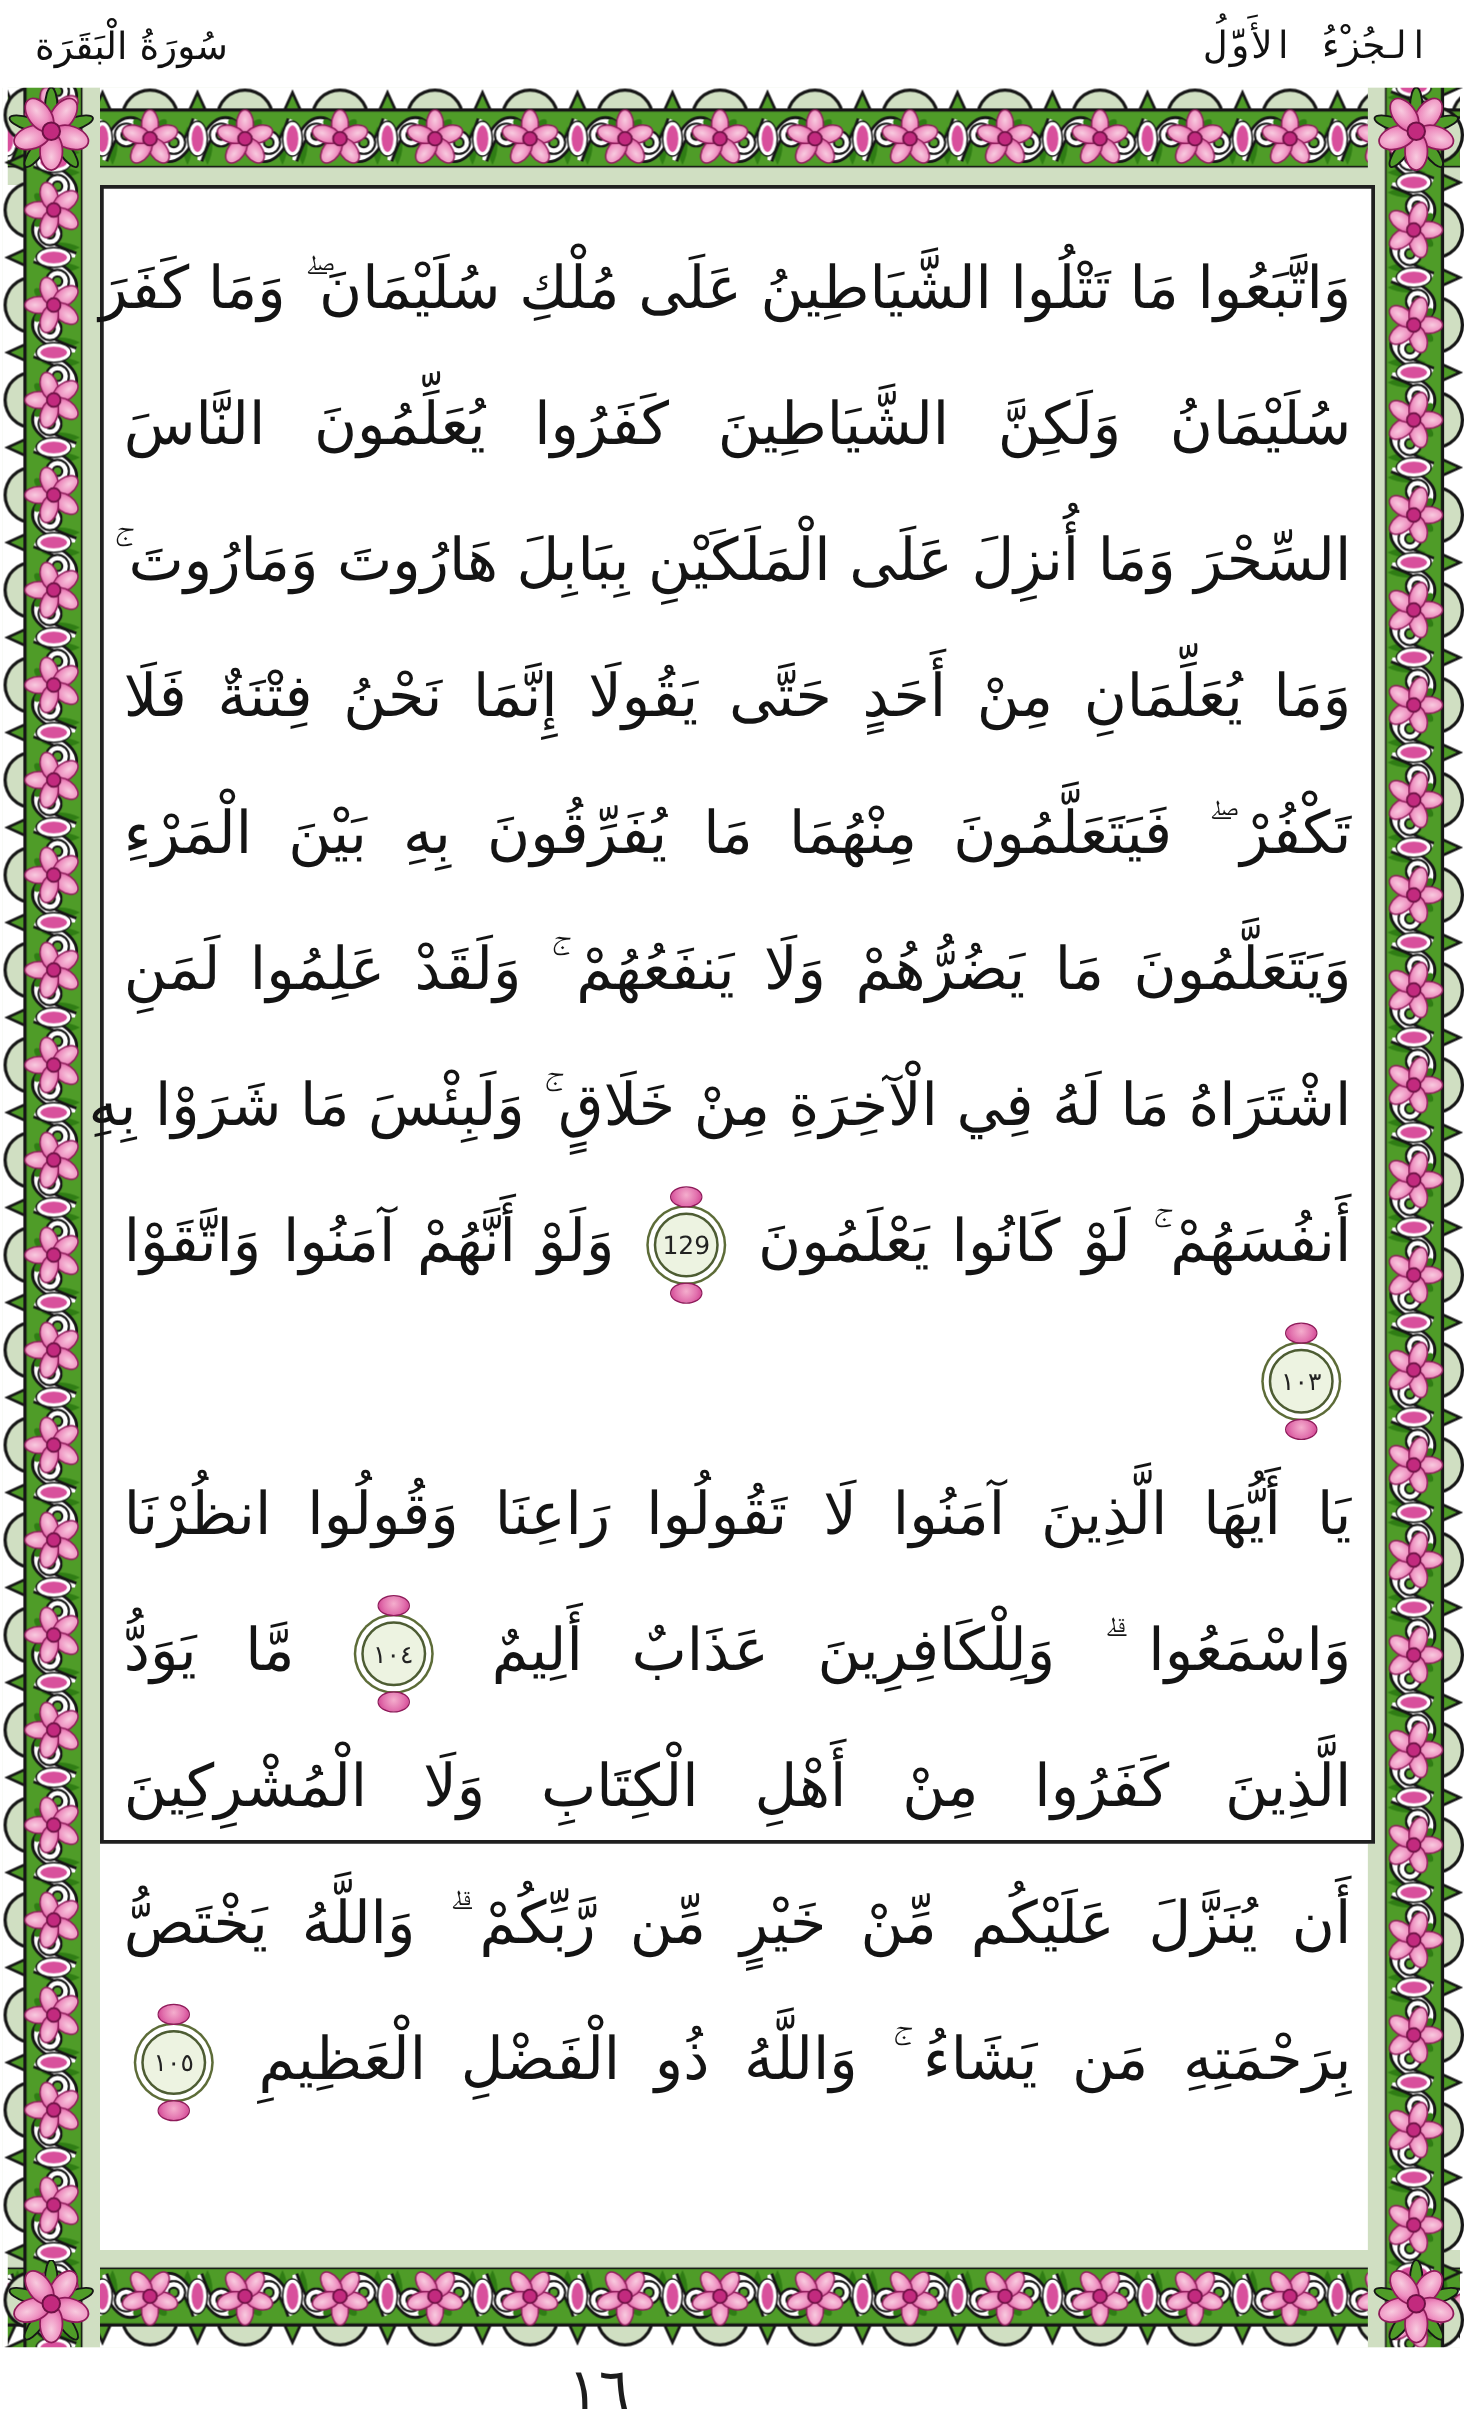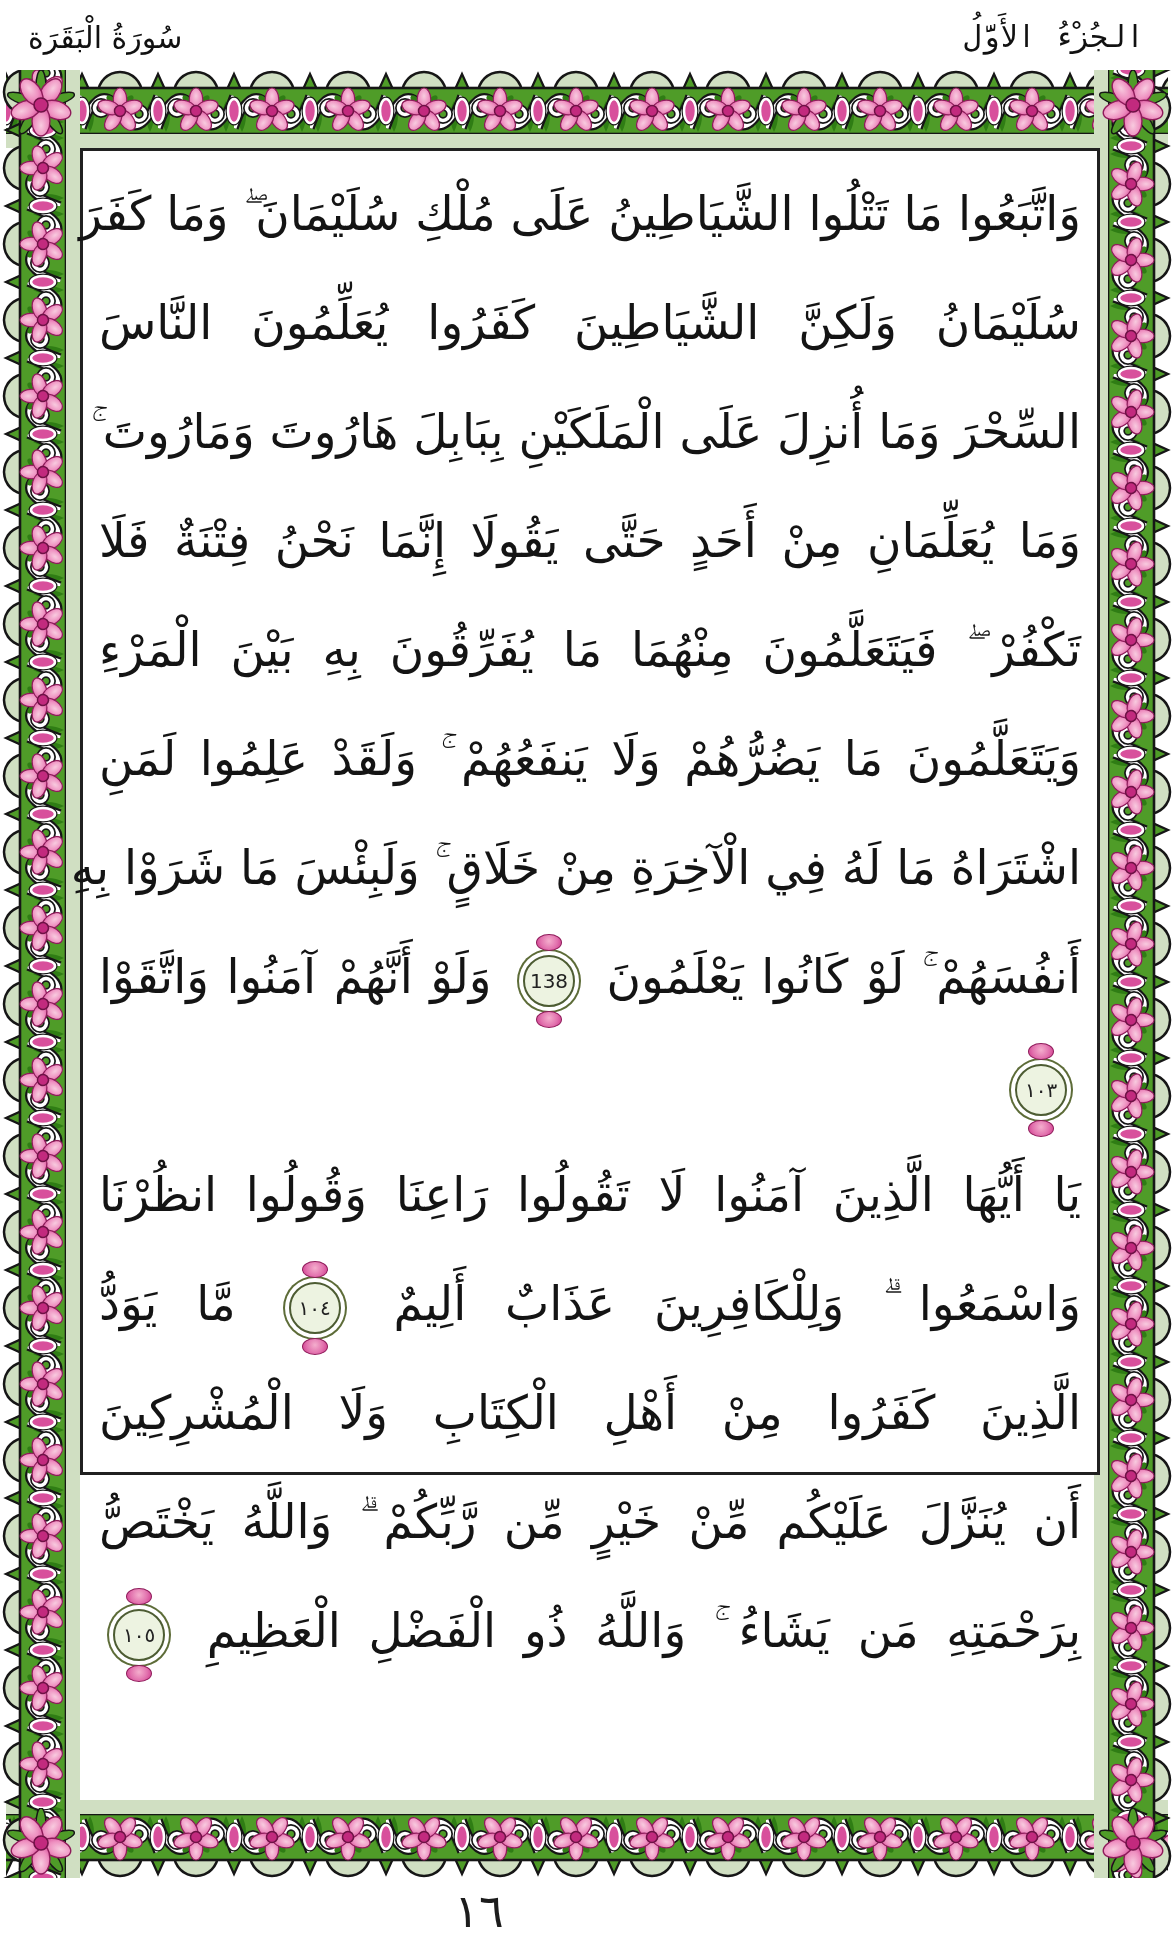--- a/index.html
+++ b/index.html
@@ -26,21 +26,21 @@
   #band-right svg{transform:rotate(90deg) translateY(-78px);}
   .corner{position:absolute;width:70px;height:70px;pointer-events:none;}
   #corner-tl{left:6px;top:70px;}
   #corner-tr{left:1098px;top:70px;}
   #corner-bl{left:6px;top:1808px;}
   #corner-br{left:1098px;top:1808px;}
   
   .quran-panel{
     position:absolute;left:80px;top:148px;width:1020px;height:1327px;
     box-sizing:border-box;border:3px solid #202020;background:#fff;
-    padding:8px 16px 0 16px;
+    padding:25px 16px 0 16px;
   }
   .quran-lines{direction:rtl;}
   .qline{
     height:109px;line-height:109px;font-size:47px;color:#141414;
     text-align:justify;text-align-last:justify;-moz-text-align-last:justify;
     white-space:nowrap;direction:rtl;
   }
   .qline .seg{display:inline;}
   
   .verse-medallion{
@@ -311,21 +311,21 @@
 <div class="quran-panel">
   <div class="quran-lines" id="quran-lines" dir="rtl">
       <div class="qline"><span class="seg">وَاتَّبَعُوا مَا تَتْلُوا الشَّيَاطِينُ عَلَى مُلْكِ سُلَيْمَانَ ۖ وَمَا كَفَرَ</span> </div>
       <div class="qline"><span class="seg">سُلَيْمَانُ وَلَكِنَّ الشَّيَاطِينَ كَفَرُوا يُعَلِّمُونَ النَّاسَ</span> </div>
       <div class="qline"><span class="seg">السِّحْرَ وَمَا أُنزِلَ عَلَى الْمَلَكَيْنِ بِبَابِلَ هَارُوتَ وَمَارُوتَ ۚ</span> </div>
       <div class="qline"><span class="seg">وَمَا يُعَلِّمَانِ مِنْ أَحَدٍ حَتَّى يَقُولَا إِنَّمَا نَحْنُ فِتْنَةٌ فَلَا</span> </div>
       <div class="qline"><span class="seg">تَكْفُرْ ۖ فَيَتَعَلَّمُونَ مِنْهُمَا مَا يُفَرِّقُونَ بِهِ بَيْنَ الْمَرْءِ</span> </div>
       <div class="qline"><span class="seg">وَيَتَعَلَّمُونَ مَا يَضُرُّهُمْ وَلَا يَنفَعُهُمْ ۚ وَلَقَدْ عَلِمُوا لَمَنِ</span> </div>
       <div class="qline"><span class="seg">اشْتَرَاهُ مَا لَهُ فِي الْآخِرَةِ مِنْ خَلَاقٍ ۚ وَلَبِئْسَ مَا شَرَوْا بِهِ</span> </div>
       <div class="qline"><span class="seg">أَنفُسَهُمْ ۚ لَوْ كَانُوا يَعْلَمُونَ</span> <span class="verse-medallion">
-          <span class="verse-num">138</span>
+          <span class="verse-num">129</span>
         </span> <span class="seg">وَلَوْ أَنَّهُمْ آمَنُوا وَاتَّقَوْا</span> </div>
       <div class="qline"> <span class="verse-medallion">
           <span class="verse-num">١٠٣</span>
         </span> </div>
       <div class="qline"><span class="seg">يَا أَيُّهَا الَّذِينَ آمَنُوا لَا تَقُولُوا رَاعِنَا وَقُولُوا انظُرْنَا</span> </div>
       <div class="qline"><span class="seg">وَاسْمَعُوا ۗ وَلِلْكَافِرِينَ عَذَابٌ أَلِيمٌ</span> <span class="verse-medallion">
           <span class="verse-num">١٠٤</span>
         </span> <span class="seg">مَّا يَوَدُّ</span> </div>
       <div class="qline"><span class="seg">الَّذِينَ كَفَرُوا مِنْ أَهْلِ الْكِتَابِ وَلَا الْمُشْرِكِينَ</span> </div>
       <div class="qline"><span class="seg">أَن يُنَزَّلَ عَلَيْكُم مِّنْ خَيْرٍ مِّن رَّبِّكُمْ ۗ وَاللَّهُ يَخْتَصُّ</span> </div>

